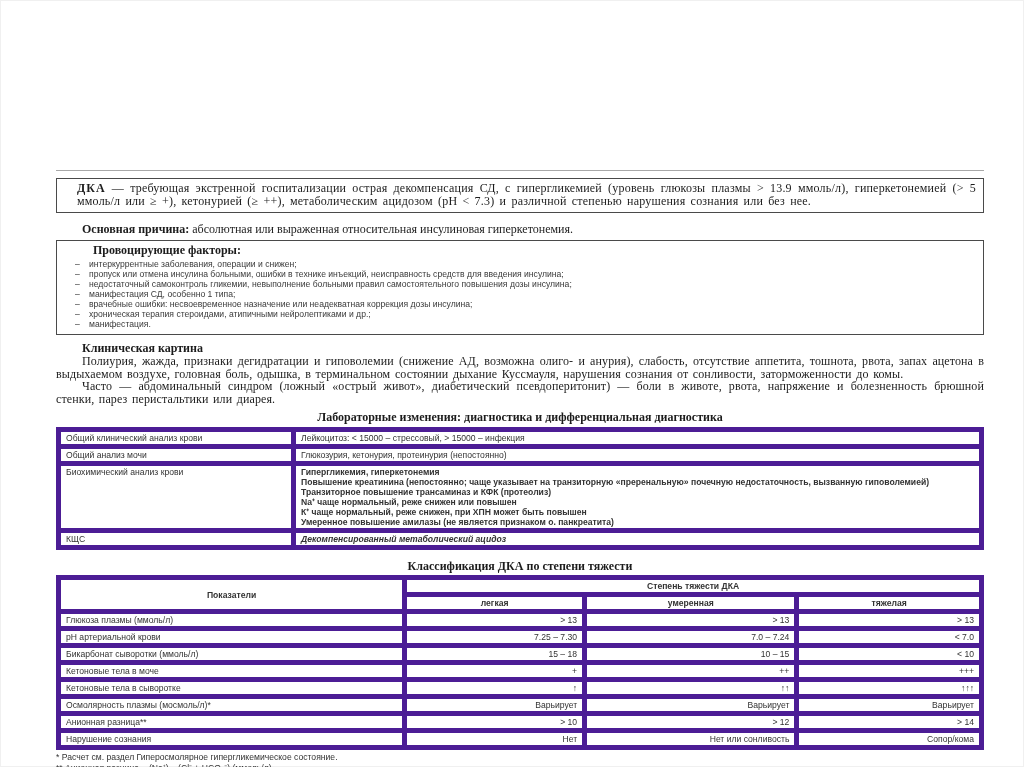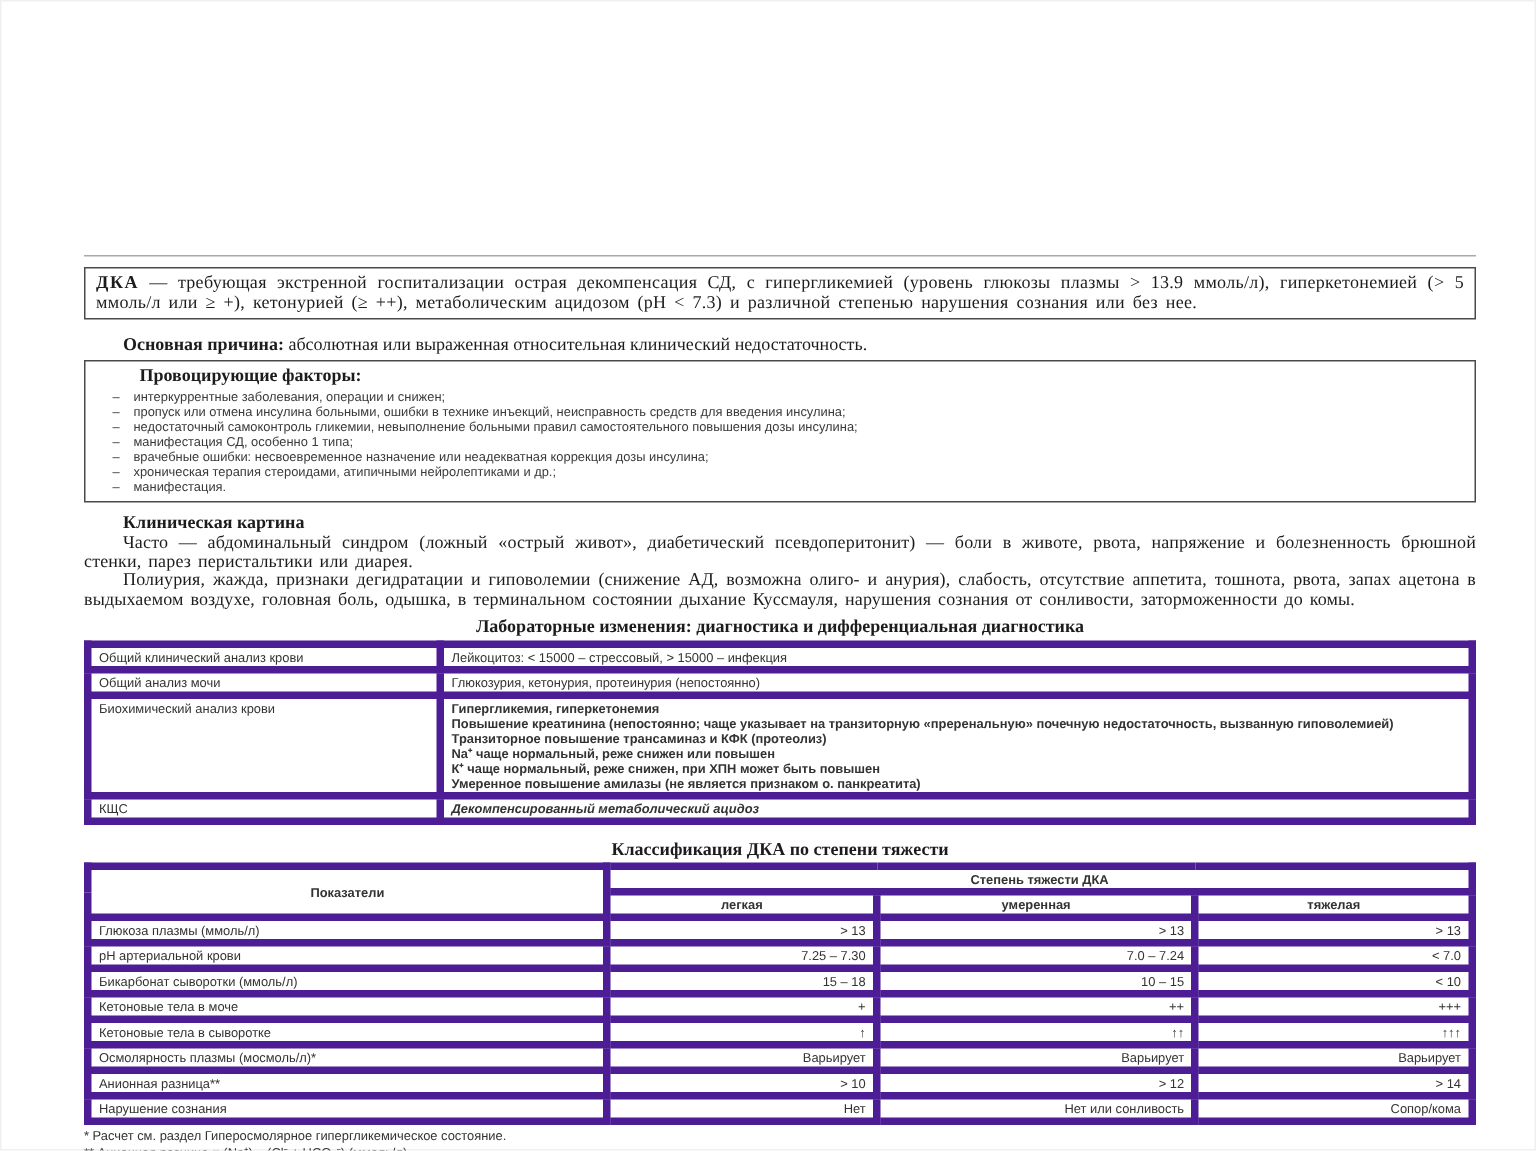--- a/index.html
+++ b/index.html
@@ -19,21 +19,21 @@
   }
 
   .rule { border: 0; border-top: 1px solid #a8a8a8; height: 0; }
   .rule-top { margin-top: 170px; }
   .rule-bottom { margin-top: 6px; border-top: 1px solid #8a8a8a; }
 
   
   .def-box {
     margin-top: 7px;
     border: 1px solid #4a4a4a;
-    padding: 3px 7px 4px 7px;
+    padding: 3px 7px 4px 20px;
     font-size: 12px;
     line-height: 13px;
     text-align: justify;
     letter-spacing: 0.2px;
     word-spacing: 2px;
   }
   .def-box b { letter-spacing: 1px; }
 
   .cause {
     margin-top: 10px;
@@ -126,21 +126,21 @@
 </style>
 </head>
 <body>
 
 <div class="doc">
 
   <hr class="rule rule-top">
 
   <p class="def-box"><b>ДКА</b> <span>— требующая экстренной госпитализации острая декомпенсация СД, с гипергликемией (уровень глюкозы плазмы &gt; 13.9 ммоль/л), гиперкетонемией (&gt; 5 ммоль/л или ≥ +), кетонурией (≥ ++), метаболическим ацидозом (pH &lt; 7.3) и различной степенью нарушения сознания или без нее.</span></p>
 
-  <p class="cause"><b>Основная причина:</b> <span>абсолютная или выраженная относительная клинический недостаточность.</span></p>
+  <p class="cause"><b>Основная причина:</b> <span>абсолютная или выраженная относительная инсулиновая гиперкетонемия.</span></p>
 
   <div class="factors-box">
     <p class="factors-title">Провоцирующие факторы:</p>
     <div class="factor-item">
       <span class="factor-dash">–</span>
       <span>интеркуррентные заболевания, операции и снижен;</span>
     </div>
     <div class="factor-item">
       <span class="factor-dash">–</span>
       <span>пропуск или отмена инсулина больными, ошибки в технике инъекций, неисправность средств для введения инсулина;</span>
@@ -161,22 +161,22 @@
       <span class="factor-dash">–</span>
       <span>хроническая терапия стероидами, атипичными нейролептиками и др.;</span>
     </div>
     <div class="factor-item">
       <span class="factor-dash">–</span>
       <span>манифестация.</span>
     </div>
   </div>
 
   <p class="clinical-title">Клиническая картина</p>
+  <p class="clinical-par">Полиурия, жажда, признаки дегидратации и гиповолемии (снижение АД, возможна олиго- и анурия), слабость, отсутствие аппетита, тошнота, рвота, запах ацетона в выдыхаемом воздухе, головная боль, одышка, в терминальном состоянии дыхание Куссмауля, нарушения сознания от сонливости, заторможенности до комы.</p>
   <p class="clinical-par">Часто — абдоминальный синдром (ложный «острый живот», диабетический псевдоперитонит) — боли в животе, рвота, напряжение и болезненность брюшной стенки, парез перистальтики или диарея.</p>
-  <p class="clinical-par">Полиурия, жажда, признаки дегидратации и гиповолемии (снижение АД, возможна олиго- и анурия), слабость, отсутствие аппетита, тошнота, рвота, запах ацетона в выдыхаемом воздухе, головная боль, одышка, в терминальном состоянии дыхание Куссмауля, нарушения сознания от сонливости, заторможенности до комы.</p>
 
   <p class="section-heading lab-heading">Лабораторные изменения: диагностика и дифференциальная диагностика</p>
 
   <table class="lab-table">
     <colgroup>
         <col class="c-label">
         <col>
       </colgroup>
     <tbody>
         <tr>

